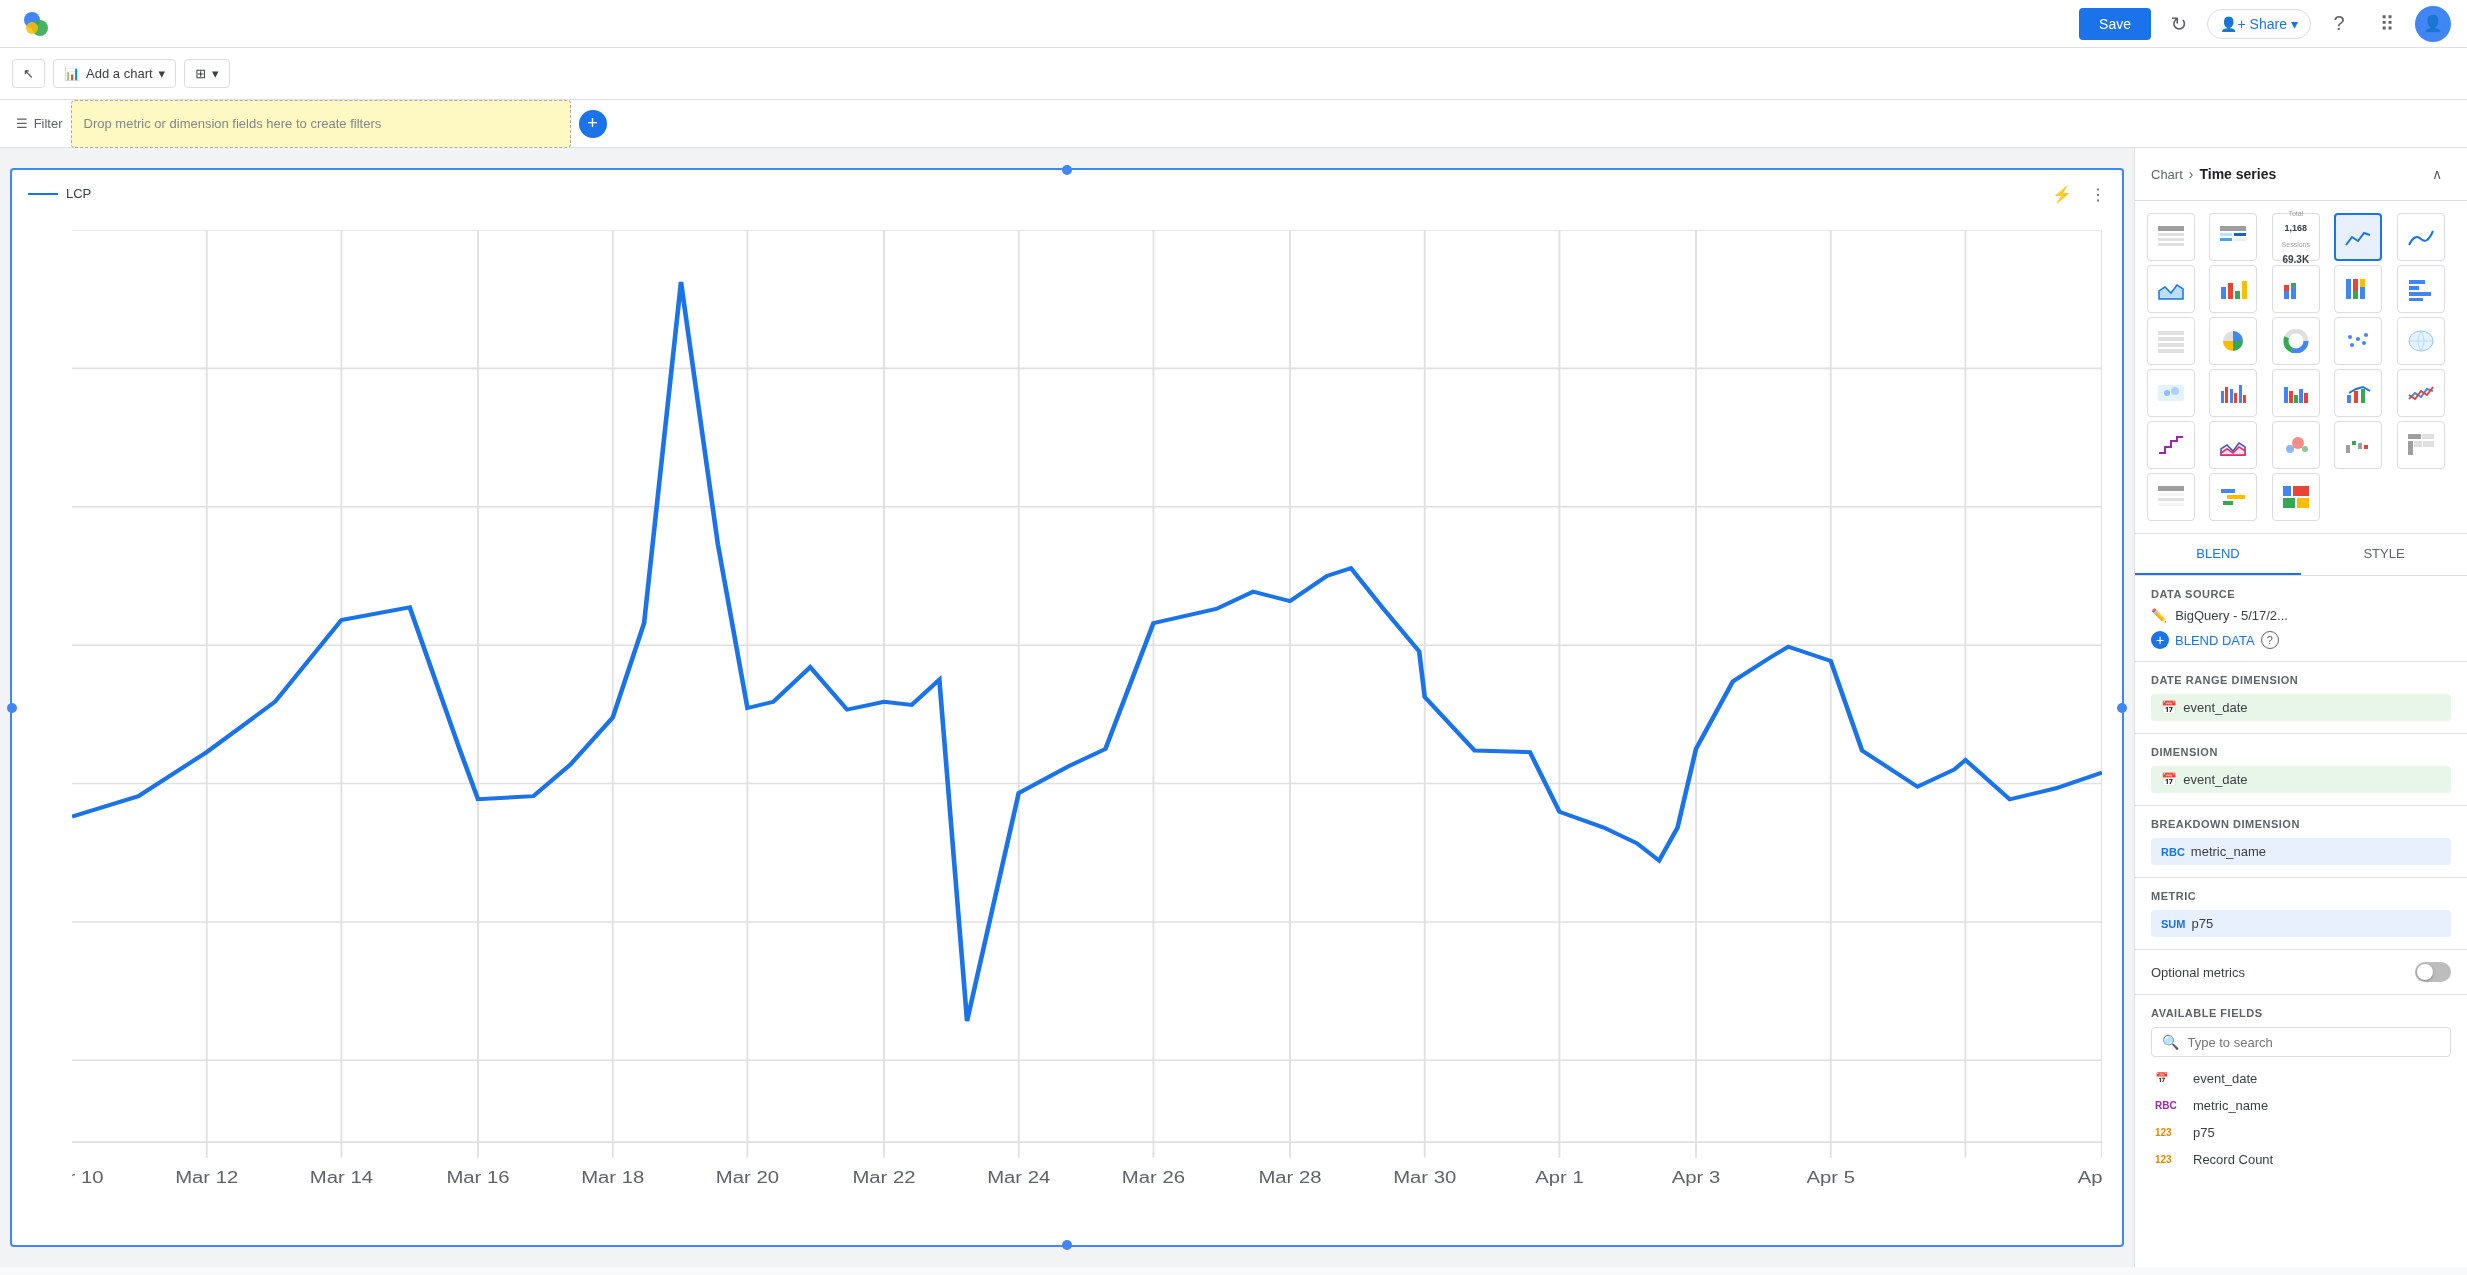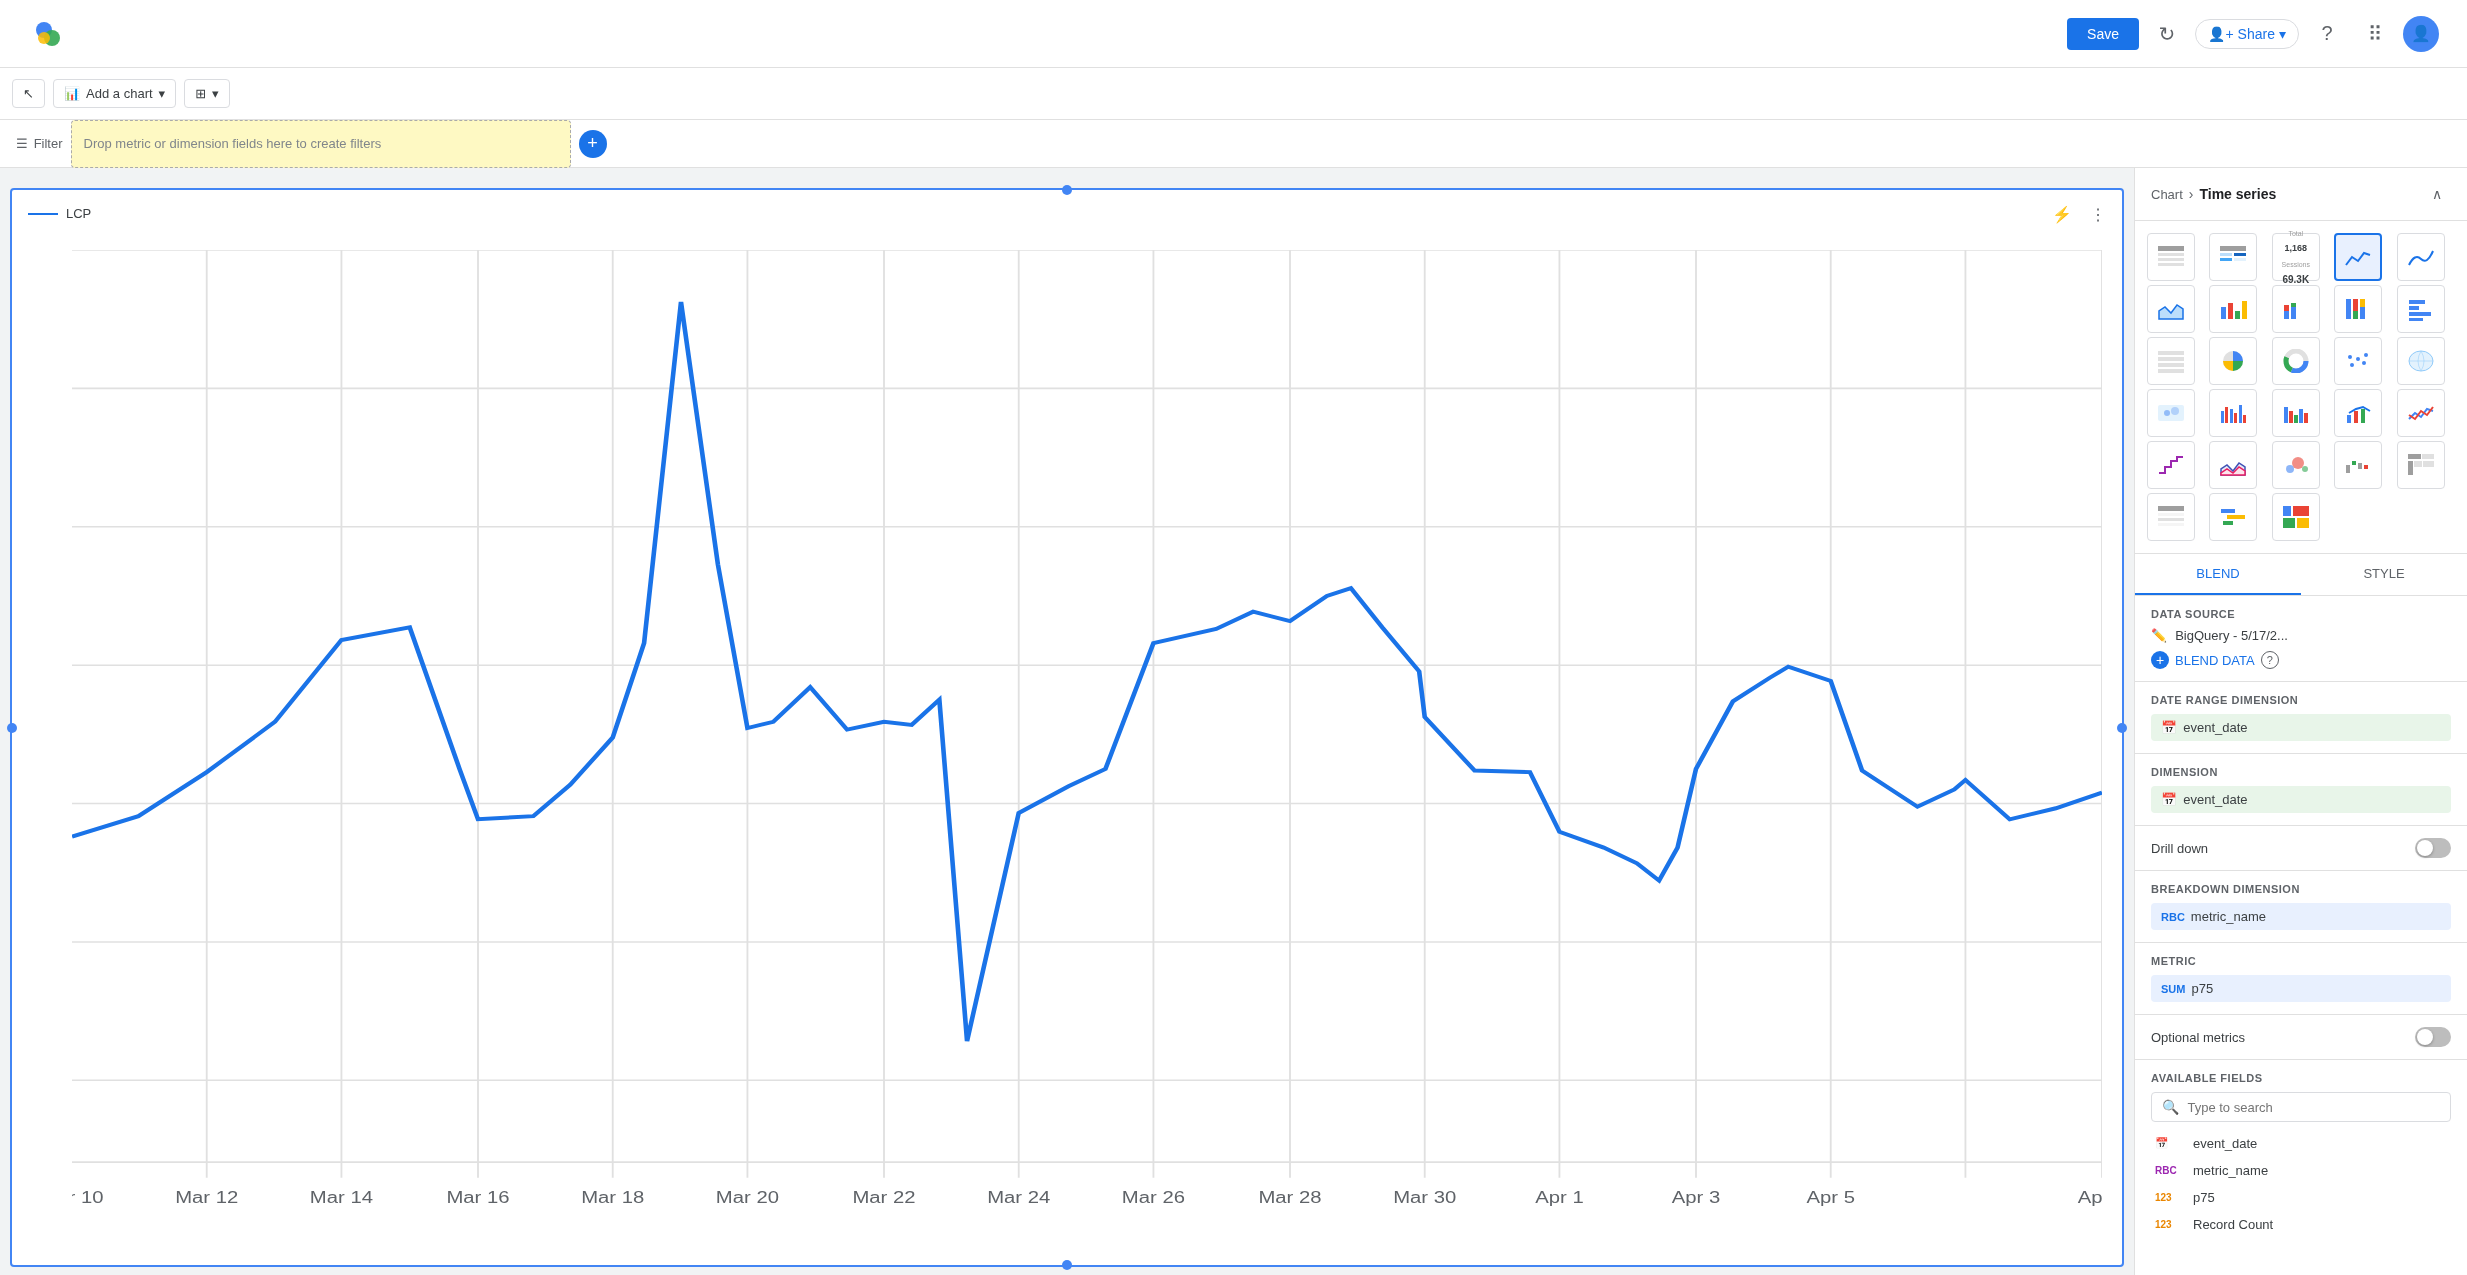--- a/index.html
+++ b/index.html
@@ -1,24 +1,24 @@
 <!DOCTYPE html>
 <html><head>
   <meta charset="utf-8">
   <style>
     * { box-sizing: border-box; margin: 0; padding: 0; }
     body { font-family: 'Google Sans', Arial, sans-serif; background: #f8f9fa; overflow: hidden; width: 2467px; height: 1275px; }
 
     
     .topbar {
-      height: 68px;
+      height: 48px;
       background: #fff;
       display: flex;
       align-items: center;
-      padding: 0 28px;
+      padding: 0 16px;
       border-bottom: 1px solid #e0e0e0;
       position: relative;
       gap: 45px;
     }
     .topbar-logo {
       width: 40px;
       height: 40px;
       display: flex;
       align-items: center;
       justify-content: center;
@@ -885,26 +885,20 @@
     </div>
 
     <div class="panel-section">
       <div class="panel-section-label">Dimension</div>
       <div class="field-chip green">
         <span>📅</span>
         <span>event_date</span>
       </div>
     </div>
 
-    <div class="panel-section">
-      <div class="toggle-row">
-        <span>Drill down</span>
-        <div class="toggle"></div>
-      </div>
-    </div>
 
     <div class="panel-section">
       <div class="panel-section-label">Breakdown Dimension</div>
       <div class="field-chip blue">
         <span style="font-size:11px;font-weight:700;color:#1a73e8;">RBC</span>
         <span>metric_name</span>
       </div>
     </div>
 
     <div class="panel-section">

